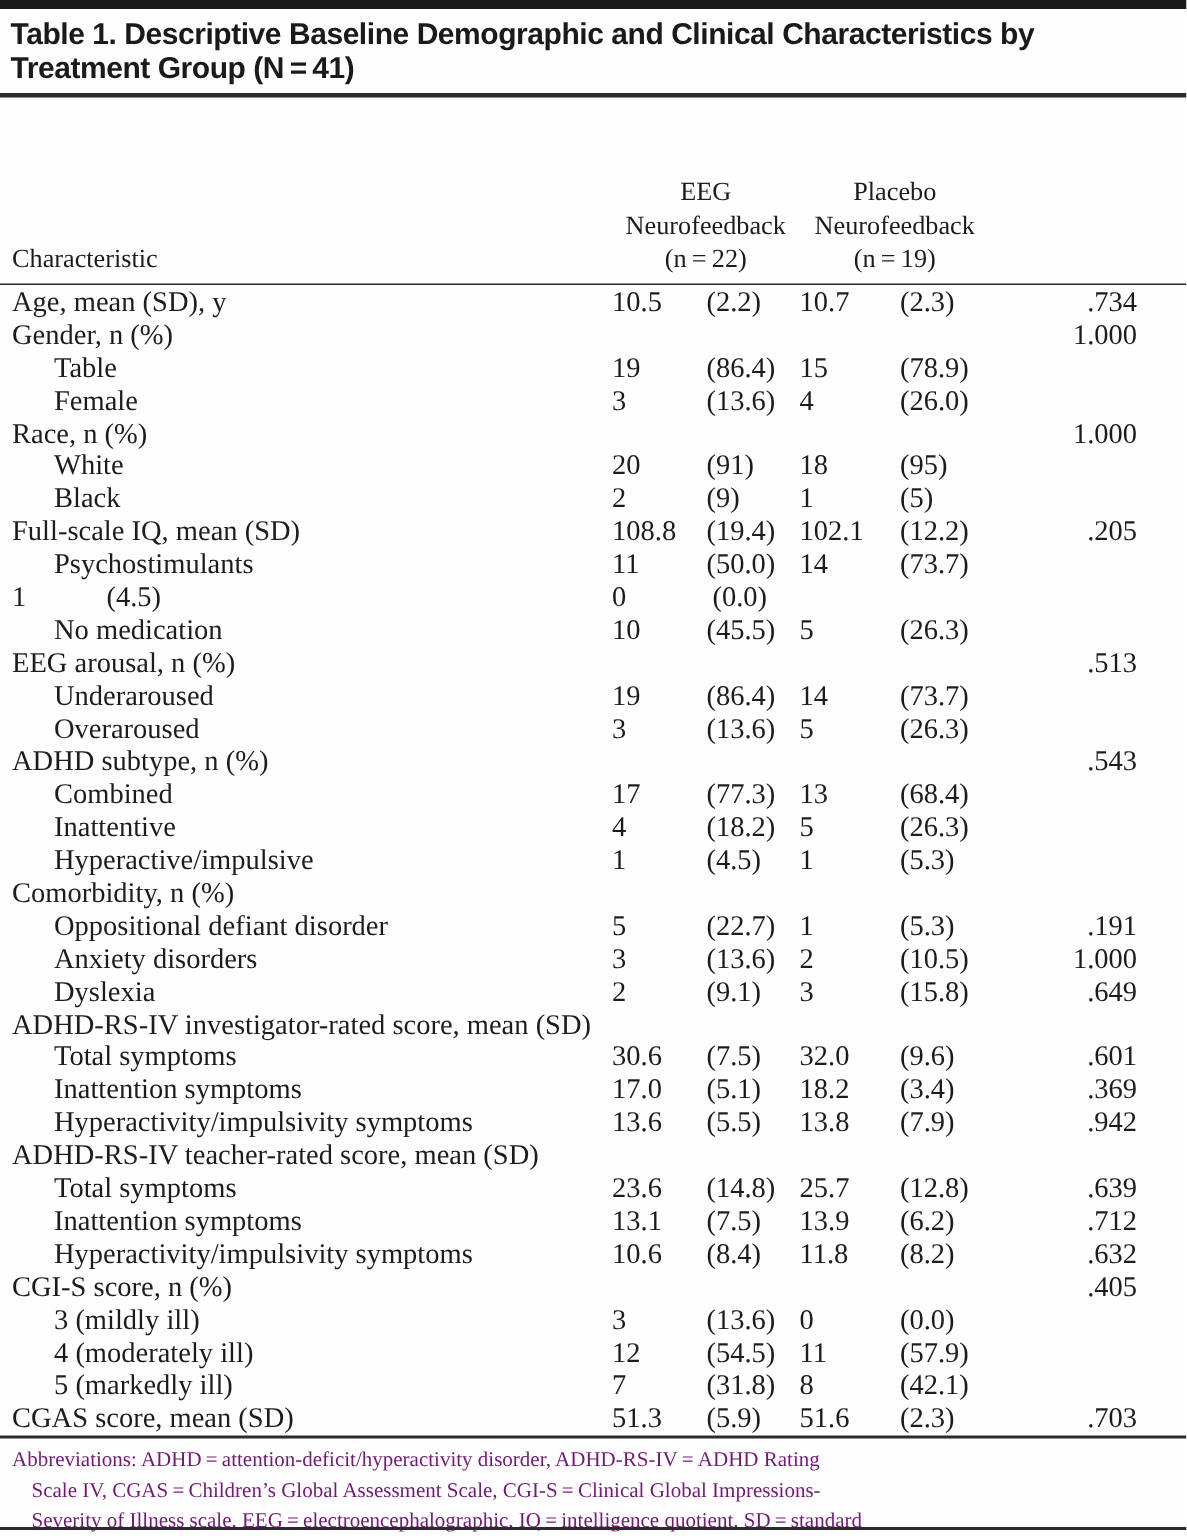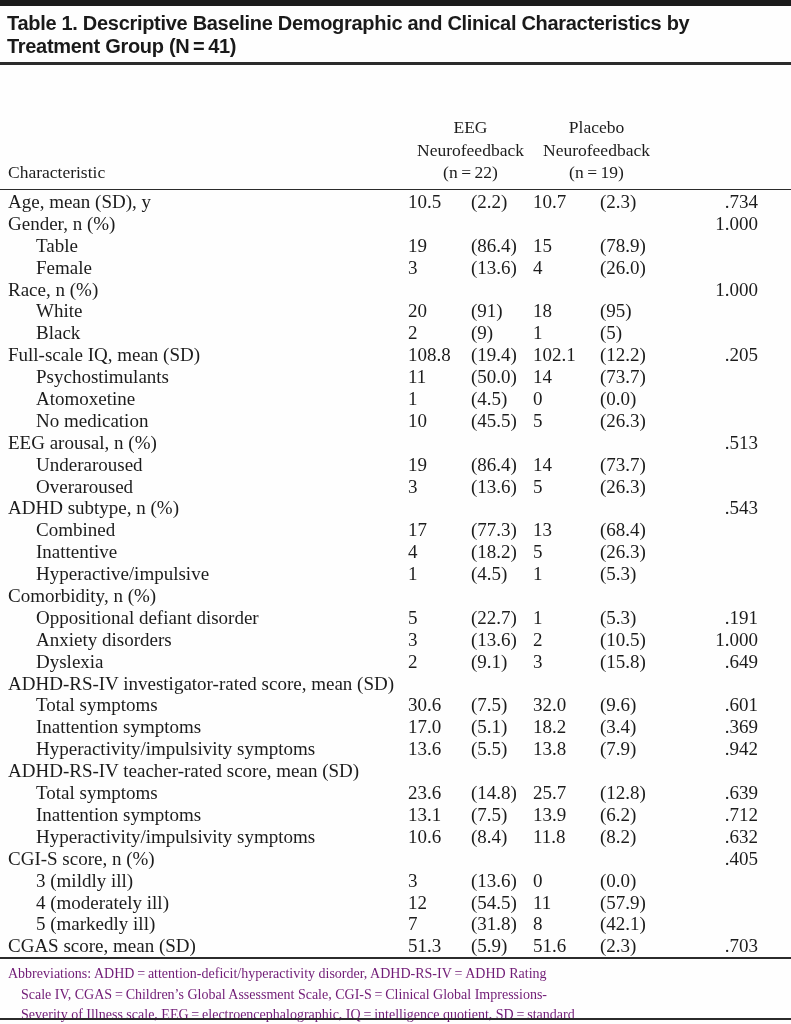--- a/index.html
+++ b/index.html
@@ -198,21 +198,20 @@
           <span class="n">11</span>
           <span class="p">(50.0)</span>
         </div>
       <div class="cell stat col-pbo">
           <span class="n">14</span>
           <span class="p">(73.7)</span>
         </div>
       <div class="cell col-p"></div>
     </div>
       <div class="row">
-      <div class="cell c-label indent">Atomoxetine</div>
       <div class="cell stat col-eeg">
           <span class="n">1</span>
           <span class="p">(4.5)</span>
         </div>
       <div class="cell stat col-pbo">
           <span class="n">0</span>
           <span class="p">(0.0)</span>
         </div>
       <div class="cell col-p"></div>
     </div>

